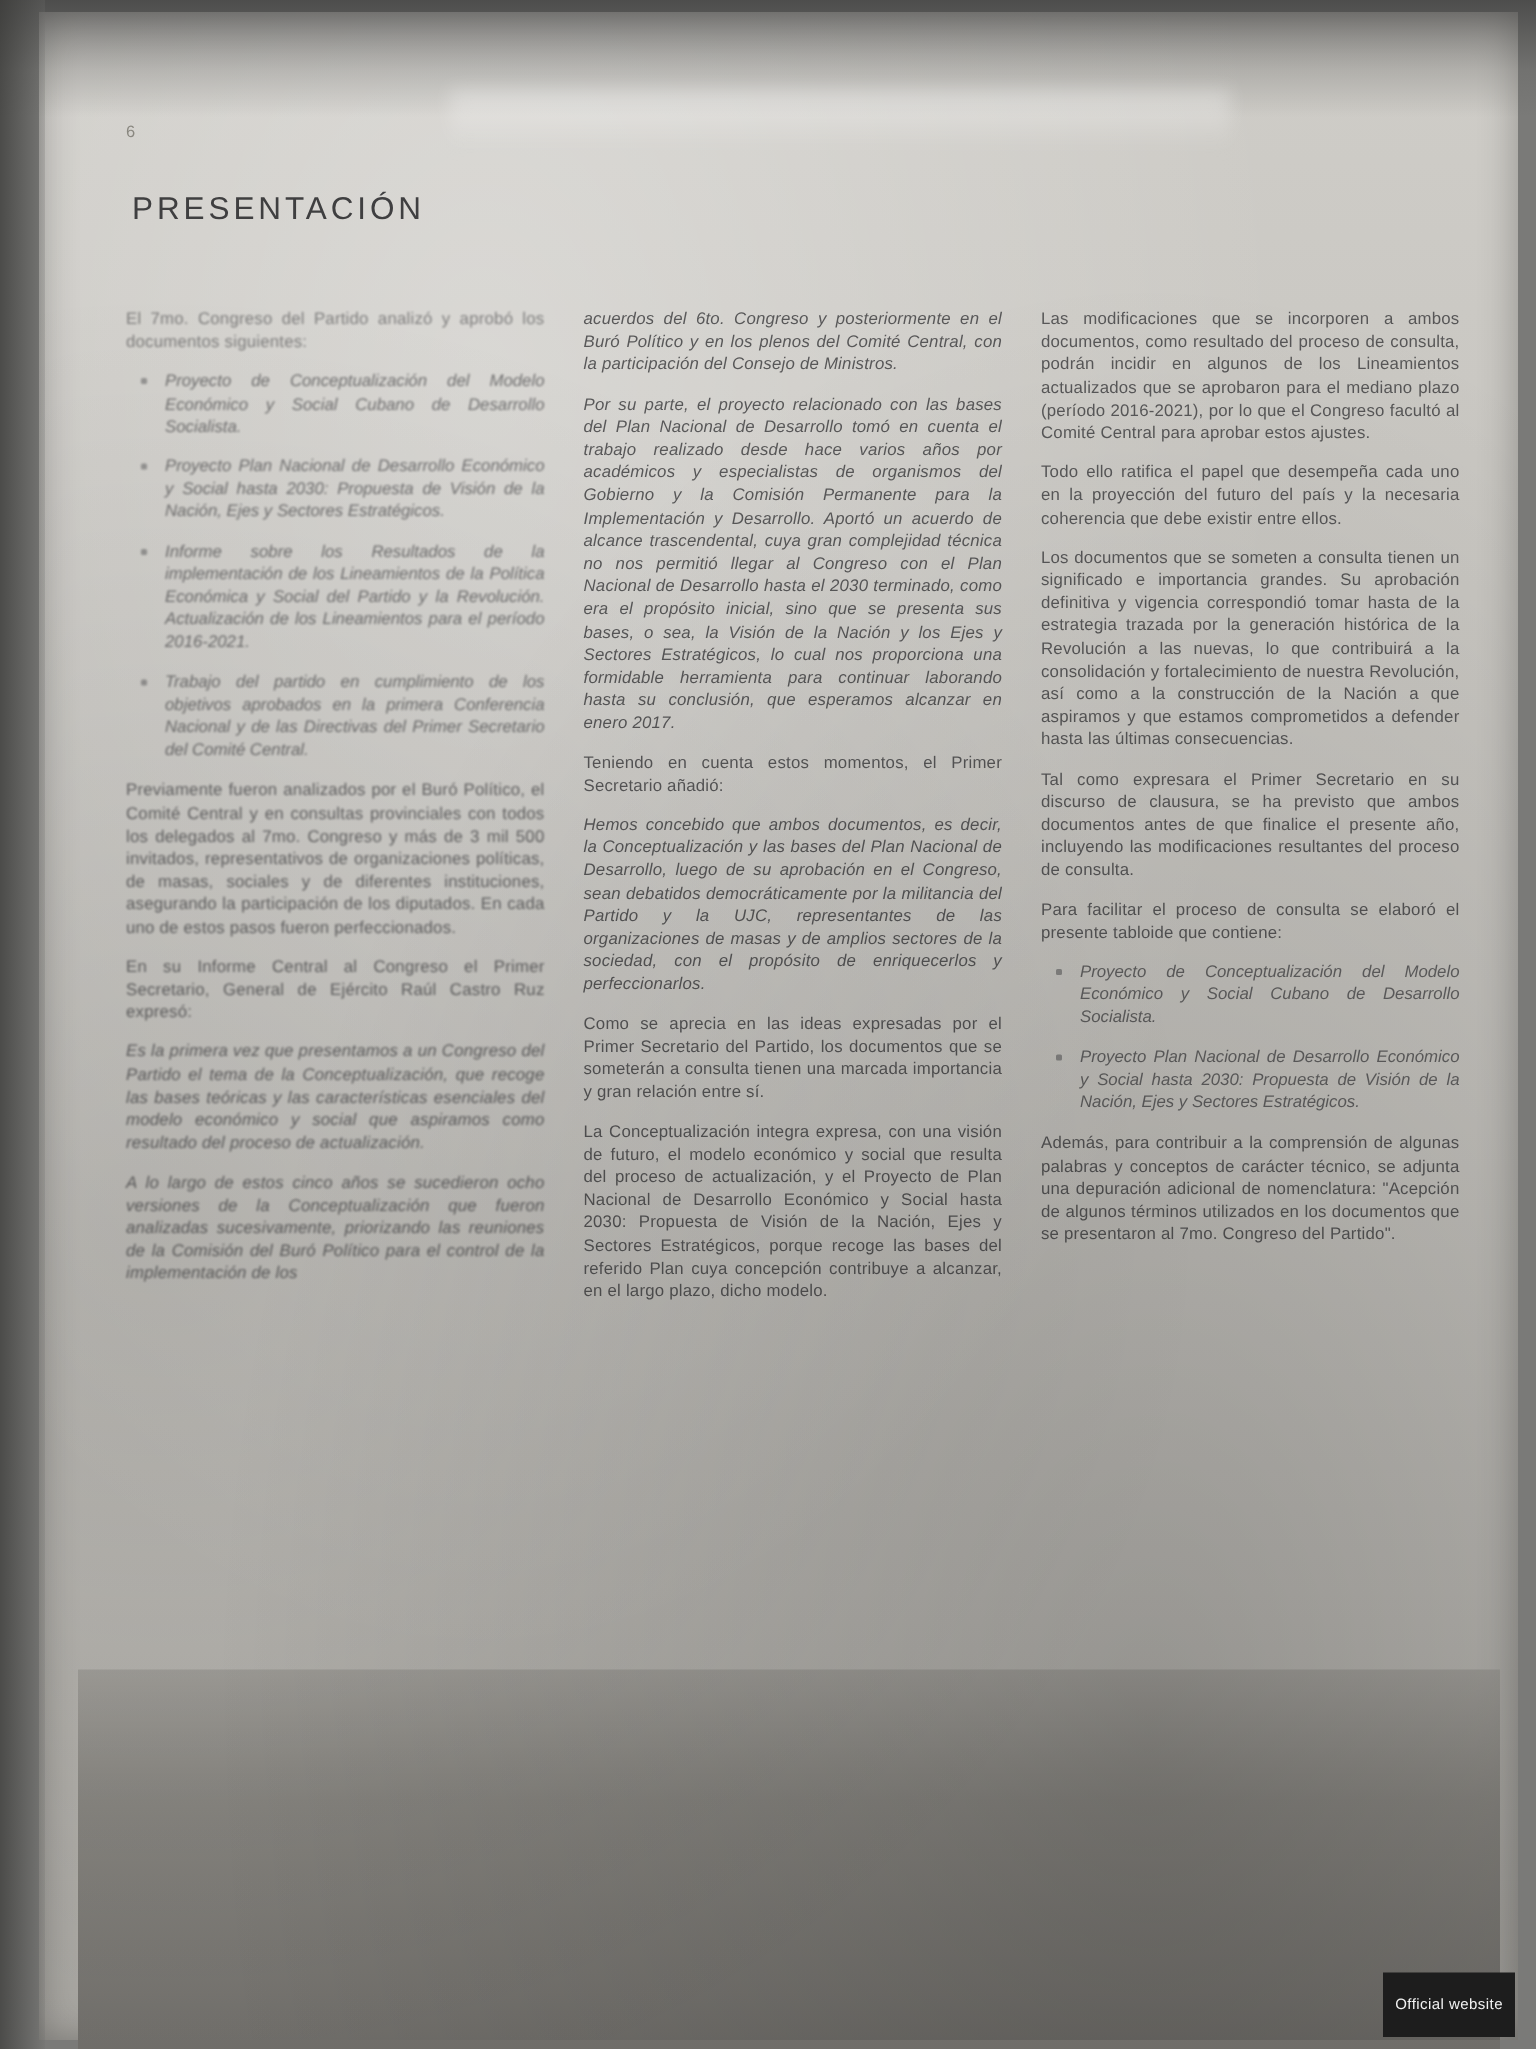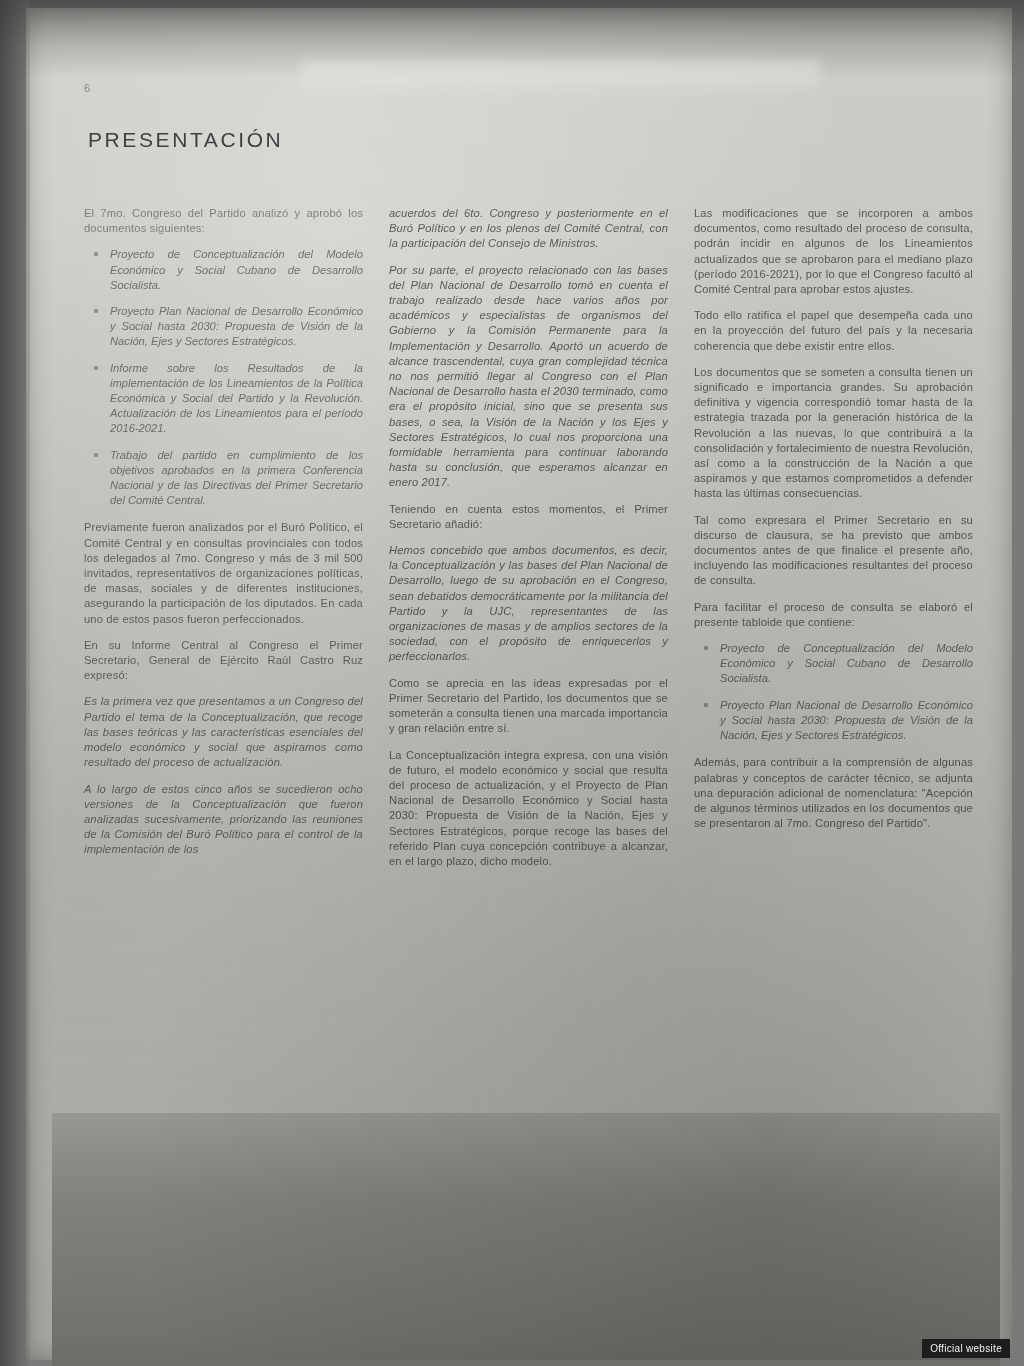--- a/index.html
+++ b/index.html
@@ -130,21 +130,21 @@
   }
   .col1-blur { filter: blur(0.6px); opacity: 0.9; }
   .col3-blur { filter: blur(0.45px); }
   .watermark {
     position: absolute;
     right: 14px;
     bottom: 8px;
     background: #1d1d1d;
     color: #f2f2f2;
     font-size: 10px;
-    padding: 4px 8px;
+    padding: 16px 8px;
     letter-spacing: 0.3px;
     text-align: right;
   }
   .glare {
     position: absolute;
     left: 300px;
     top: 60px;
     width: 520px;
     height: 40px;
     background: linear-gradient(180deg, rgba(255,255,255,0.35), rgba(255,255,255,0));

